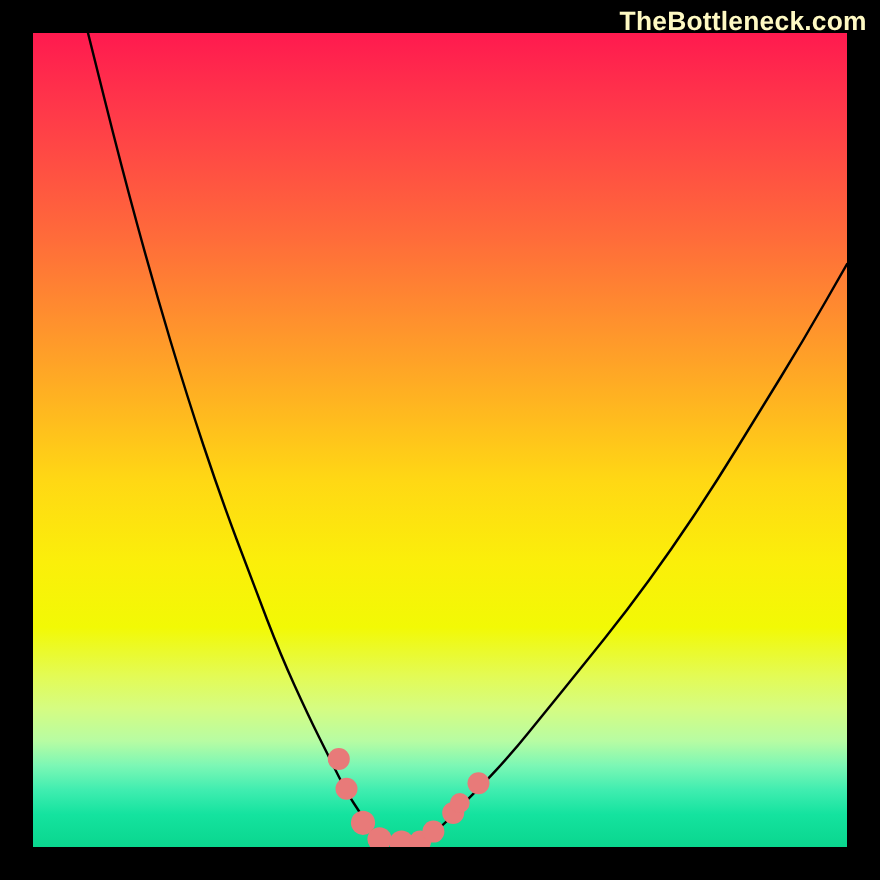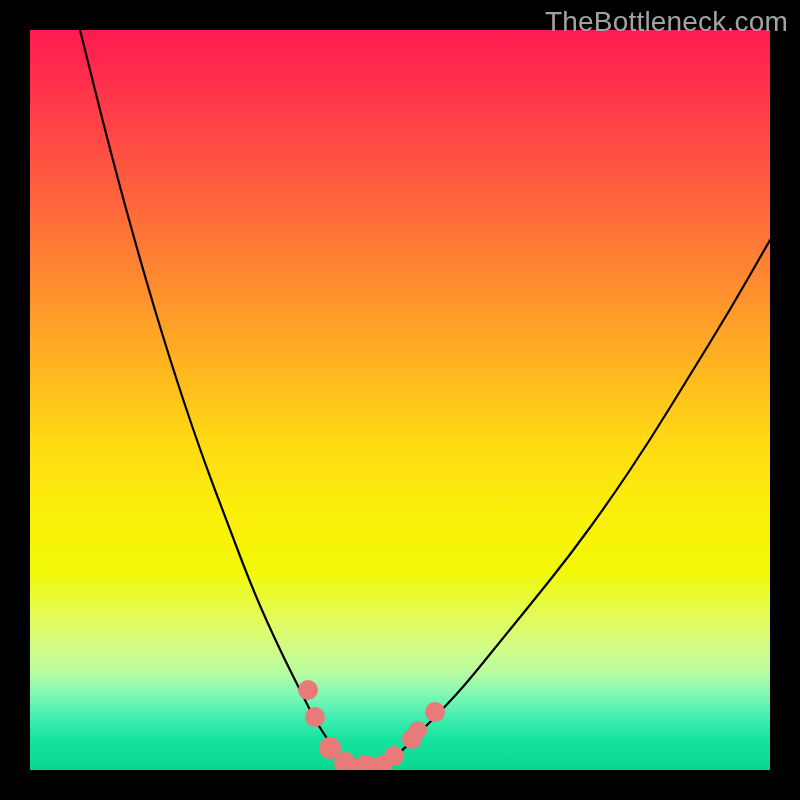--- a/index.html
+++ b/index.html
@@ -38,23 +38,23 @@
       #7cf7b5 90%,
       #40edb0 93%,
       #14e39f 96%,
       #0ad68e 100%
     );
   }
   .watermark {
     position: absolute;
     top: 6px;
     right: 12px;
-    color: #a3a3a3;
-    font-size: 28px;
-    font-weight: 400;
+    color: #fef9c3;
+    font-size: 24px;
+    font-weight: 700;
     letter-spacing: 0.2px;
     z-index: 20;
   }
   svg {
     position: absolute;
     inset: 0;
   }
 </style>
 </head>
 <body>

